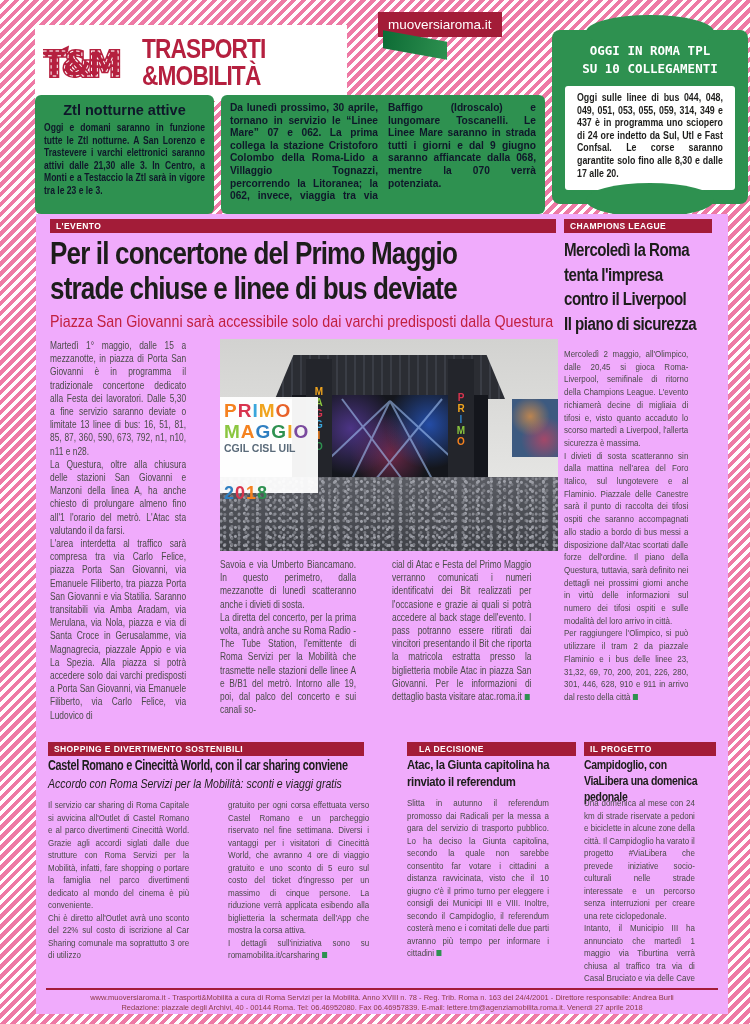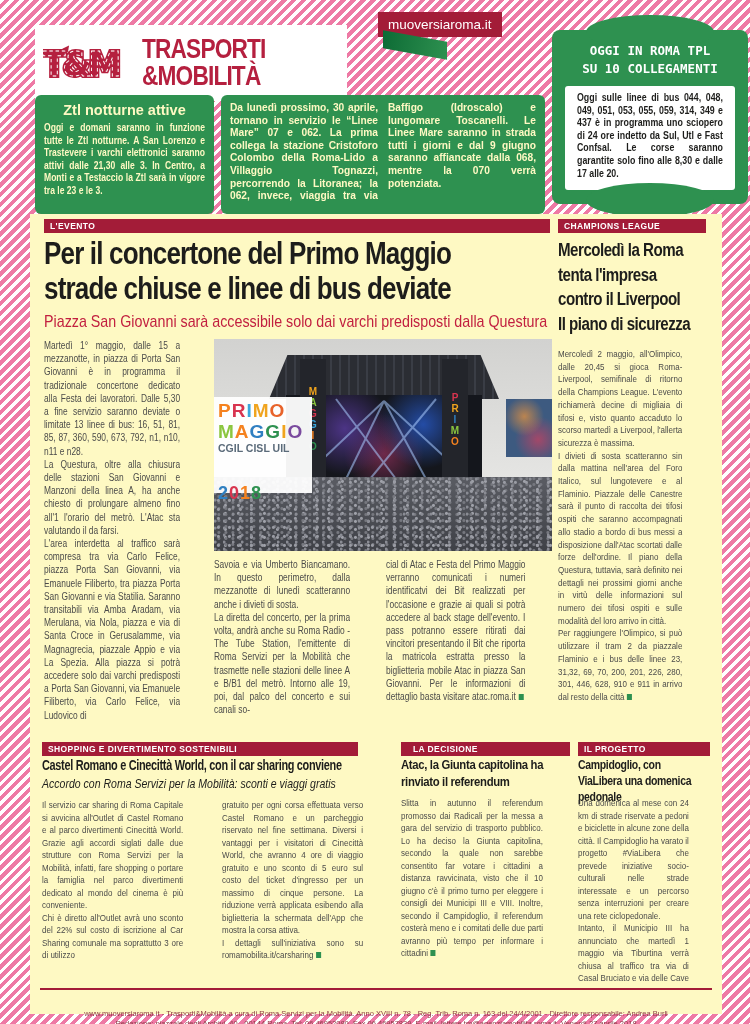--- a/index.html
+++ b/index.html
@@ -16,29 +16,29 @@
   .logo-card{left:35px;top:25px;width:312px;height:76px;background:#fff;display:flex;align-items:center;padding-left:8px;box-sizing:border-box;}
   .wordmark{margin-left:6px;color:#b5203f;font-weight:800;font-size:27px;line-height:27px;letter-spacing:-1px;}
   .site-badge{left:378px;top:12px;height:25px;background:#a31c38;color:#fff;font-size:13.5px;line-height:25px;padding:0 10px;}
   .badge-fold{left:383px;top:36px;width:64px;height:18px;background:linear-gradient(100deg,#0d6b35,#2e9150);transform:skewY(10deg);}
   .sign{left:552px;top:30px;width:196px;height:174px;background:#2e9150;border-radius:8px;}
   .sign::before,.sign::after{content:"";position:absolute;left:34px;width:128px;height:34px;background:#2e9150;border-radius:50%;}
   .sign::before{top:-15px;}
   .sign::after{bottom:-13px;}
   .sign-title{position:relative;margin-top:12px;text-align:center;color:#fff;font-family:"DejaVu Sans Mono",monospace;font-weight:bold;font-size:12.5px;line-height:18px;}
   .sign-box{position:relative;margin:8px auto 0;width:170px;height:104px;background:#fff;border-radius:3px;padding:5px 12px;box-sizing:border-box;color:#1d1d1b;font-weight:bold;font-size:10.5px;line-height:12.6px;text-align:justify;}
-  .gbox{background:#2e9150;border-radius:6px;padding:7px 9px;box-sizing:border-box;color:#fef9c3;}
+  .gbox{background:#2e9150;border-radius:6px;padding:7px 9px;box-sizing:border-box;color:#0f172a;}
   .gbox-title{text-align:center;font-weight:bold;font-size:14.5px;margin-bottom:4px;}
   .gbox-body{font-weight:bold;font-size:10.2px;line-height:12.6px;text-align:justify;}
   .gbox1{left:35px;top:95px;width:179px;height:119px;}
   .gbox2{left:221px;top:95px;width:324px;height:119px;}
   .cols2{columns:2;column-gap:10px;}
 
   
-  .content{left:30px;top:214px;width:692px;height:800px;background:#fef9c3;}
+  .content{left:36px;top:214px;width:692px;height:800px;background:#f0abfc;}
   .kicker{background:#a31c38;color:#fff;font-weight:bold;font-size:8.5px;line-height:14px;letter-spacing:.4px;padding-left:6px;box-sizing:border-box;height:14px;overflow:hidden;white-space:nowrap;}
   .headline-xl{left:14px;top:22px;width:515px;color:#1d1d1b;font-weight:800;font-size:31px;line-height:35px;letter-spacing:-1px;}
   .subhead-red{left:14px;top:98px;width:515px;color:#c22040;font-size:17px;white-space:nowrap;}
   .body-txt{color:#4b4b4a;font-size:10px;line-height:13.2px;text-align:justify;white-space:pre-line;overflow:hidden;}
   .endmark{display:inline-block;width:6px;height:6px;background:#2e9150;margin-left:3px;}
   .col1{left:14px;top:125px;width:162px;height:402px;}
   .col2{left:184px;top:344px;width:162px;height:180px;}
   .col3{left:356px;top:344px;width:166px;height:180px;}
 
   .right-kicker{left:528px;top:5px;width:148px;}
@@ -81,21 +81,21 @@
   .shop-col2{left:192px;top:585px;width:168px;height:184px;font-size:9.5px;line-height:12.5px;}
   .dec-kicker{left:371px;top:528px;width:169px;padding-left:12px;}
   .dec-headline{left:371px;top:543px;width:172px;font-size:13.5px;line-height:16.5px;}
   .dec-body{left:371px;top:583px;width:169px;height:188px;font-size:9.5px;line-height:12.5px;}
   .prj-kicker{left:548px;top:528px;width:132px;}
   .prj-headline{left:548px;top:543px;width:136px;font-size:12.5px;line-height:16px;}
   .prj-body{left:548px;top:583px;width:132px;height:188px;font-size:9.5px;line-height:12.5px;}
 
   
   .footer-rule{left:10px;top:774px;width:672px;height:0;border-top:2px solid #a31c38;}
-  .footer-line{left:0;width:692px;text-align:center;color:#8b3a44;font-size:7.5px;line-height:10px;margin-top:16px;}
+  .footer-line{left:0;width:692px;text-align:center;color:#8b3a44;font-size:7.5px;line-height:10px;}
   .fl1{top:779px;} .fl2{top:789px;}
 </style>
 </head>
 <body>
 
 <div class="abs logo-card">
   <svg width="164" height="66" viewBox="0 0 164 66">
     <text x="0" y="56" font-family="DejaVu Sans, sans-serif" font-weight="bold" font-size="58" letter-spacing="-5" fill="#b5203f" stroke="#b5203f" stroke-width="7">T&amp;M</text>
     <text x="0" y="56" font-family="DejaVu Sans, sans-serif" font-weight="bold" font-size="58" letter-spacing="-5" fill="none" stroke="#ffffff" stroke-width="1.6" stroke-dasharray="6 5">T&amp;M</text>
     <path d="M34 8 L46 2 L44 14 Z" fill="#b5203f"></path>

